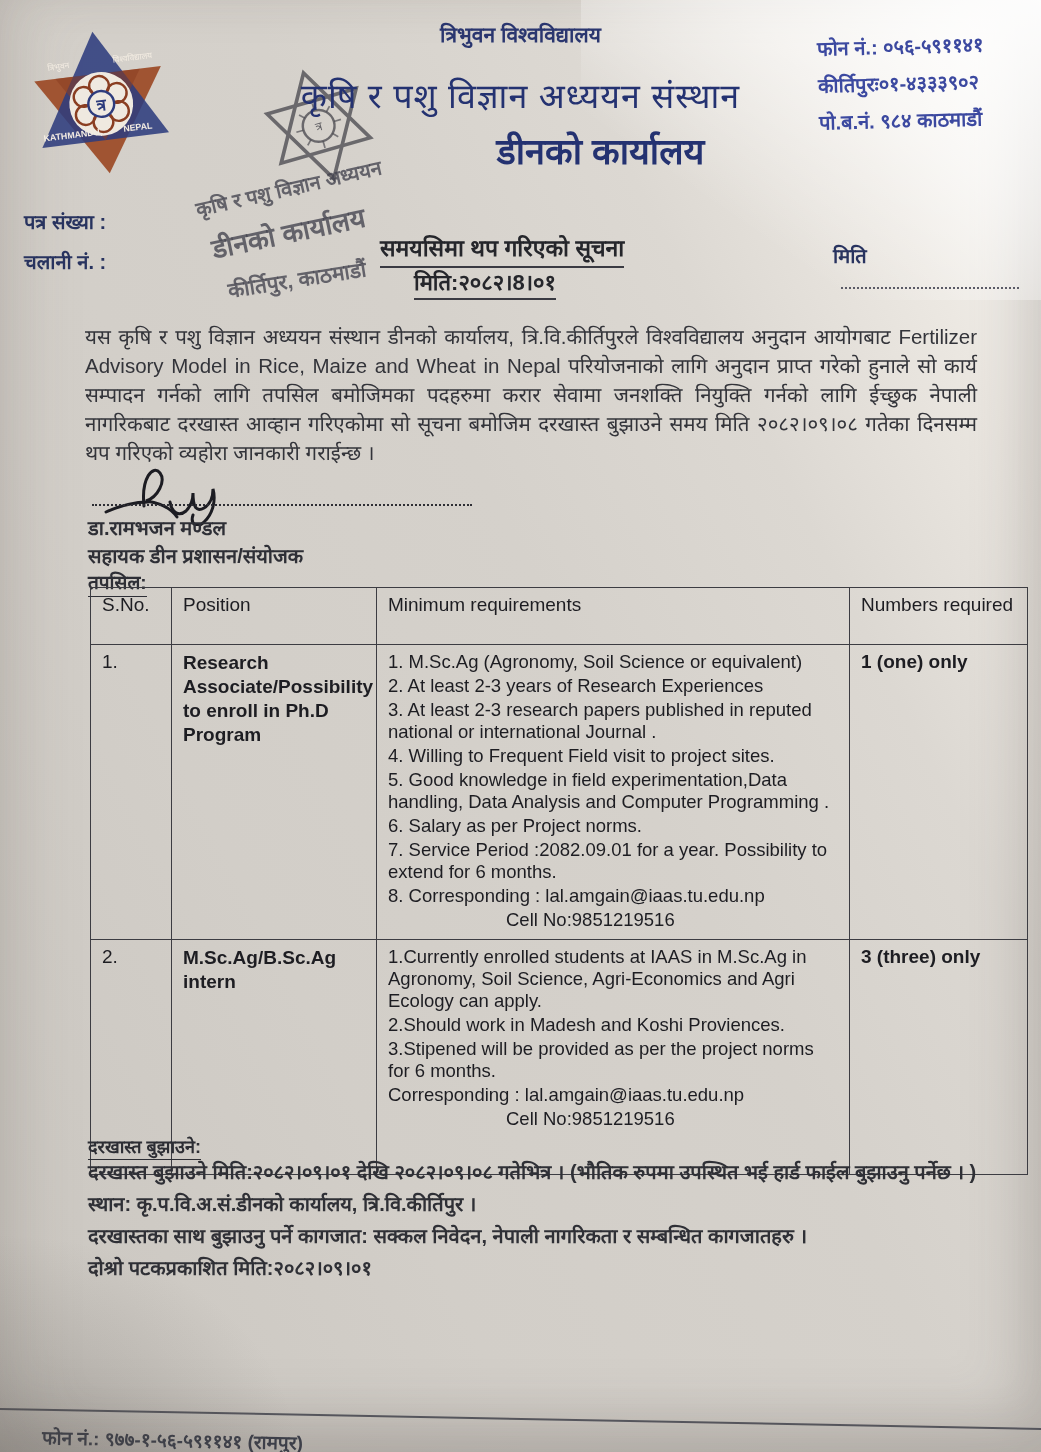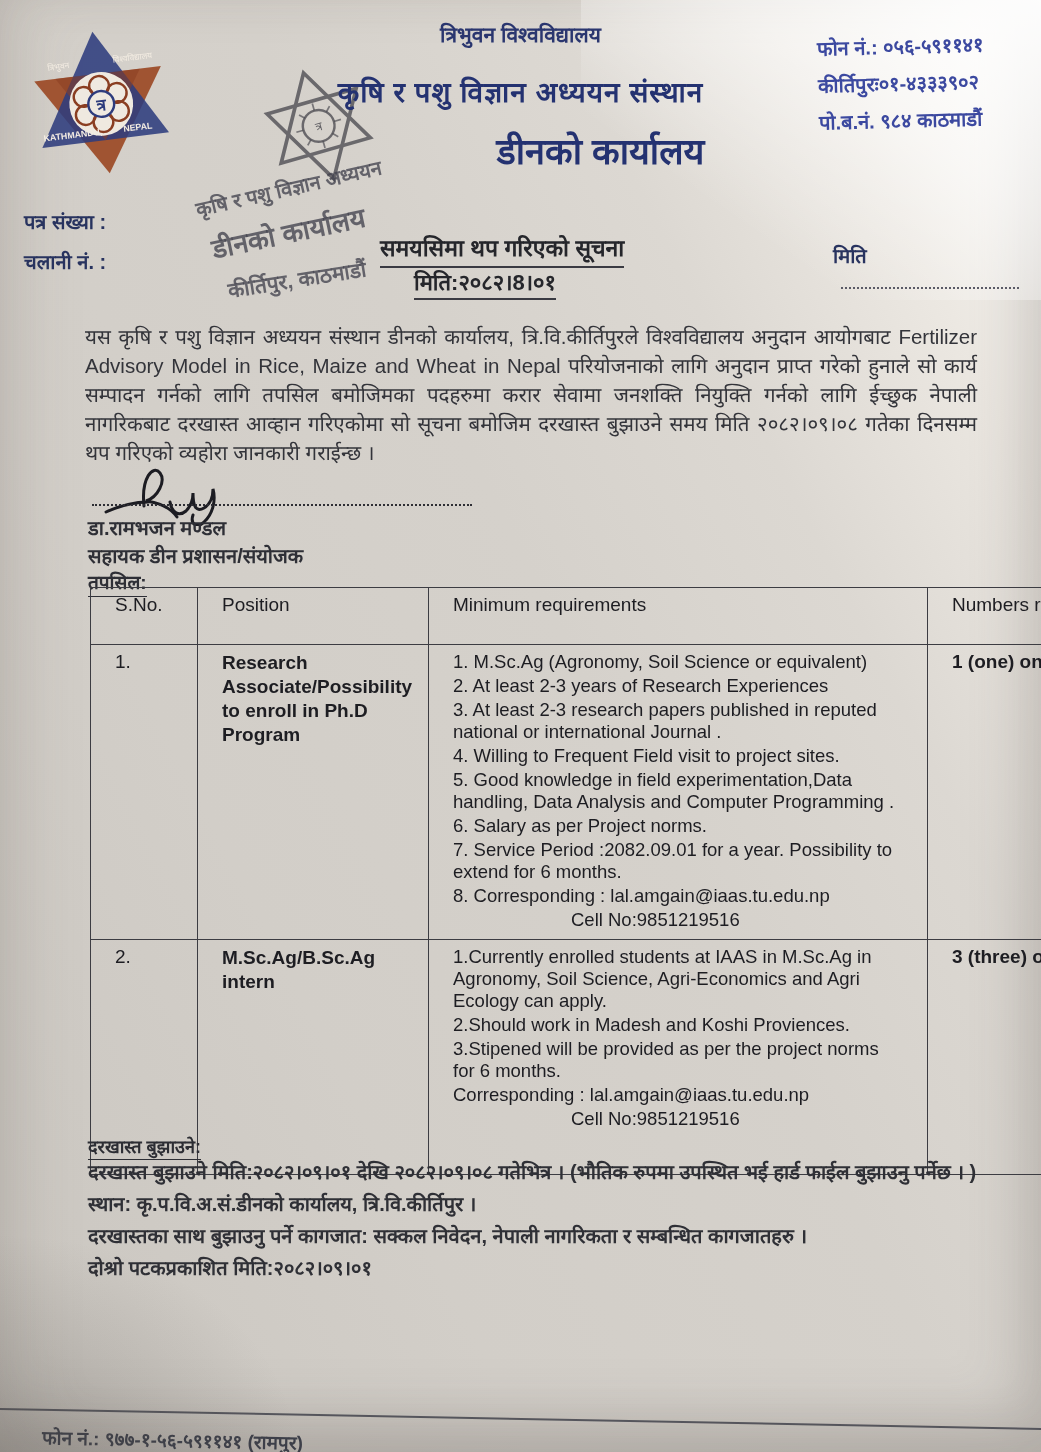--- a/index.html
+++ b/index.html
@@ -4,39 +4,39 @@
 <style>
   html,body{margin:0;padding:0;}
   body{width:1041px;height:1452px;overflow:hidden;font-family:"Liberation Sans",sans-serif;}
   .photo{position:relative;width:1041px;height:1452px;
     background:linear-gradient(243deg,#fdfcf9 0%,#ece8e2 14%,#dcd8d2 28%,#d5d1cb 45%,#d2cec8 70%,#cac6c0 100%);
     box-shadow:inset -18px -30px 60px rgba(90,85,80,.25), inset 30px -10px 60px rgba(120,115,110,.12);}
   .lightwedge{position:absolute;top:0;right:0;width:460px;height:300px;
     background:linear-gradient(215deg,rgba(255,255,255,.95) 0%,rgba(255,255,255,.55) 35%,rgba(255,255,255,0) 70%);pointer-events:none;}
   .abs{position:absolute;}
   .uni{top:20px;left:0;width:1041px;text-align:center;font-size:21px;font-weight:700;color:#2a366f;}
-  .inst{top:72px;left:0;width:1041px;text-align:center;font-size:28px;font-weight:700;color:#243271;letter-spacing:1px;}
+  .inst{top:72px;left:0;width:1041px;text-align:center;font-size:34px;font-weight:400;color:#243271;letter-spacing:1px;}
   .office{top:126px;left:80px;width:1041px;text-align:center;font-size:36px;font-weight:700;color:#243271;}
   .contact{top:28px;left:818px;width:220px;color:#3c49a0;font-size:20px;line-height:37px;font-weight:600;transform:rotate(-1.5deg);}
   .refs{top:202px;left:24px;font-size:20px;color:#28335f;font-weight:600;line-height:40px;}
   .miti-right{top:242px;left:833px;font-size:20px;color:#28335f;font-weight:600;}
   .dotline{display:inline-block;width:178px;border-bottom:2px dotted #5a5a66;height:18px;margin-left:8px;}
   .stamp{color:rgba(66,66,78,.78);font-weight:600;transform-origin:left center;}
   .stamp1{top:196px;left:196px;font-size:20px;transform:rotate(-13deg);}
   .stamp2{top:230px;left:212px;font-size:27px;transform:rotate(-12deg);}
   .stamp3{top:276px;left:228px;font-size:21px;transform:rotate(-9deg);}
   .title{top:231px;left:380px;font-size:23px;font-weight:700;color:#25262b;border-bottom:2px solid #3a3a42;padding-bottom:3px;}
   .titledate{top:266px;left:414px;font-size:22px;font-weight:700;color:#25262b;border-bottom:2px solid #3a3a42;padding-bottom:2px;}
   .bodytext{top:322px;left:85px;width:892px;font-size:20.5px;line-height:29px;color:#33343a;text-align:justify;font-weight:500;}
   .sig-dots{top:504px;left:92px;width:380px;border-bottom:2.5px dotted #2e2e34;height:0;}
   .sig-name{top:514px;left:88px;font-size:20px;color:#2e2f36;font-weight:700;}
   .sig-role{top:542px;left:88px;font-size:20px;color:#2e2f36;font-weight:600;}
   .tapasil{top:569px;left:88px;font-size:19px;color:#2e2f36;font-weight:700;border-bottom:1.5px solid #2e2f36;padding-bottom:1px;}
   table.positions{position:absolute;top:587px;left:90px;width:845px;border-collapse:collapse;table-layout:fixed;}
-  table.positions td,table.positions th{border:1.6px solid #3c3c42;vertical-align:top;padding:6px 24px;color:#1d1d22;text-align:left;}
+  table.positions td,table.positions th{border:1.6px solid #3c3c42;vertical-align:top;padding:6px 11px;color:#1d1d22;text-align:left;}
   th.c-sno{width:58px;} th.c-pos{width:182px;} th.c-req{width:450px;} th.c-num{width:155px;}
   table.positions th{font-size:19px;font-weight:400;height:44px;}
   td.sno{font-size:19px;}
   td.pos{font-size:19px;font-weight:700;line-height:24px;}
   td.req{font-size:18.5px;line-height:22px;}
   td.num{font-size:19px;font-weight:700;}
   .req-item{margin-bottom:2px;}
   .req-list .req-item:last-child{padding-left:118px;}
   tr.r1 td{height:278px;} tr.r2 td{height:222px;}
   .subm-head{top:1134px;left:88px;font-size:18px;font-weight:700;color:#2d2e34;border-bottom:1.5px solid #2d2e34;padding-bottom:1px;}

